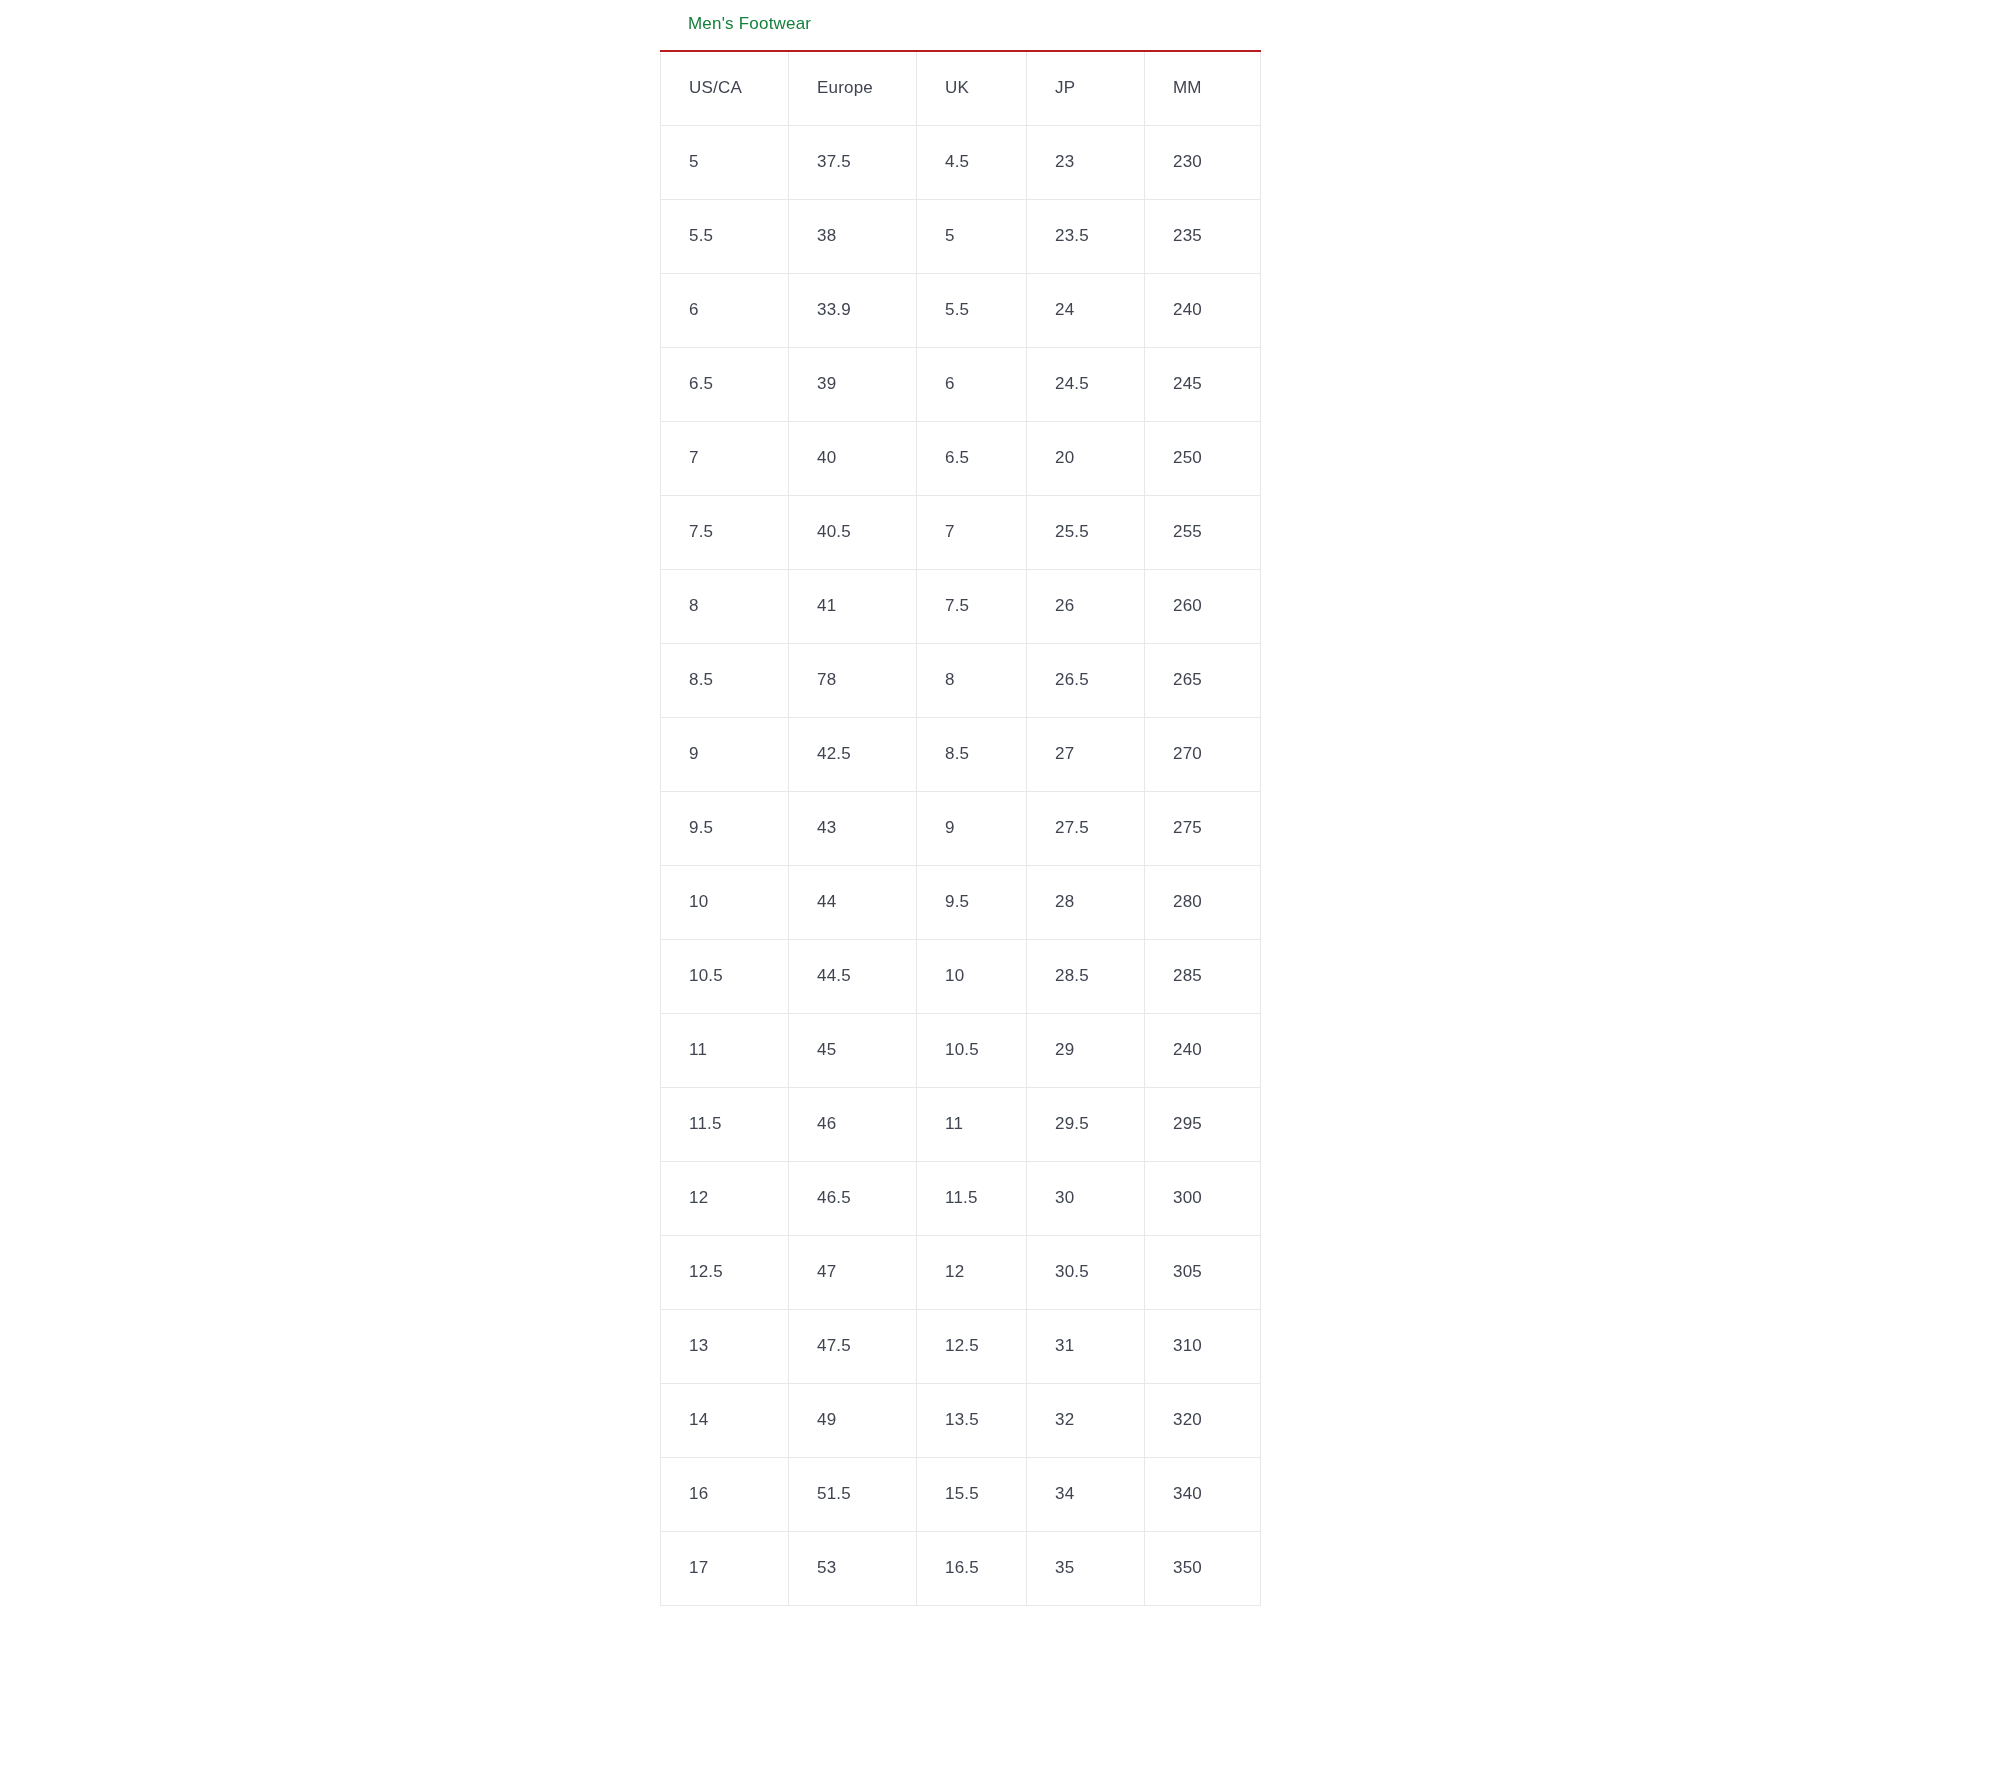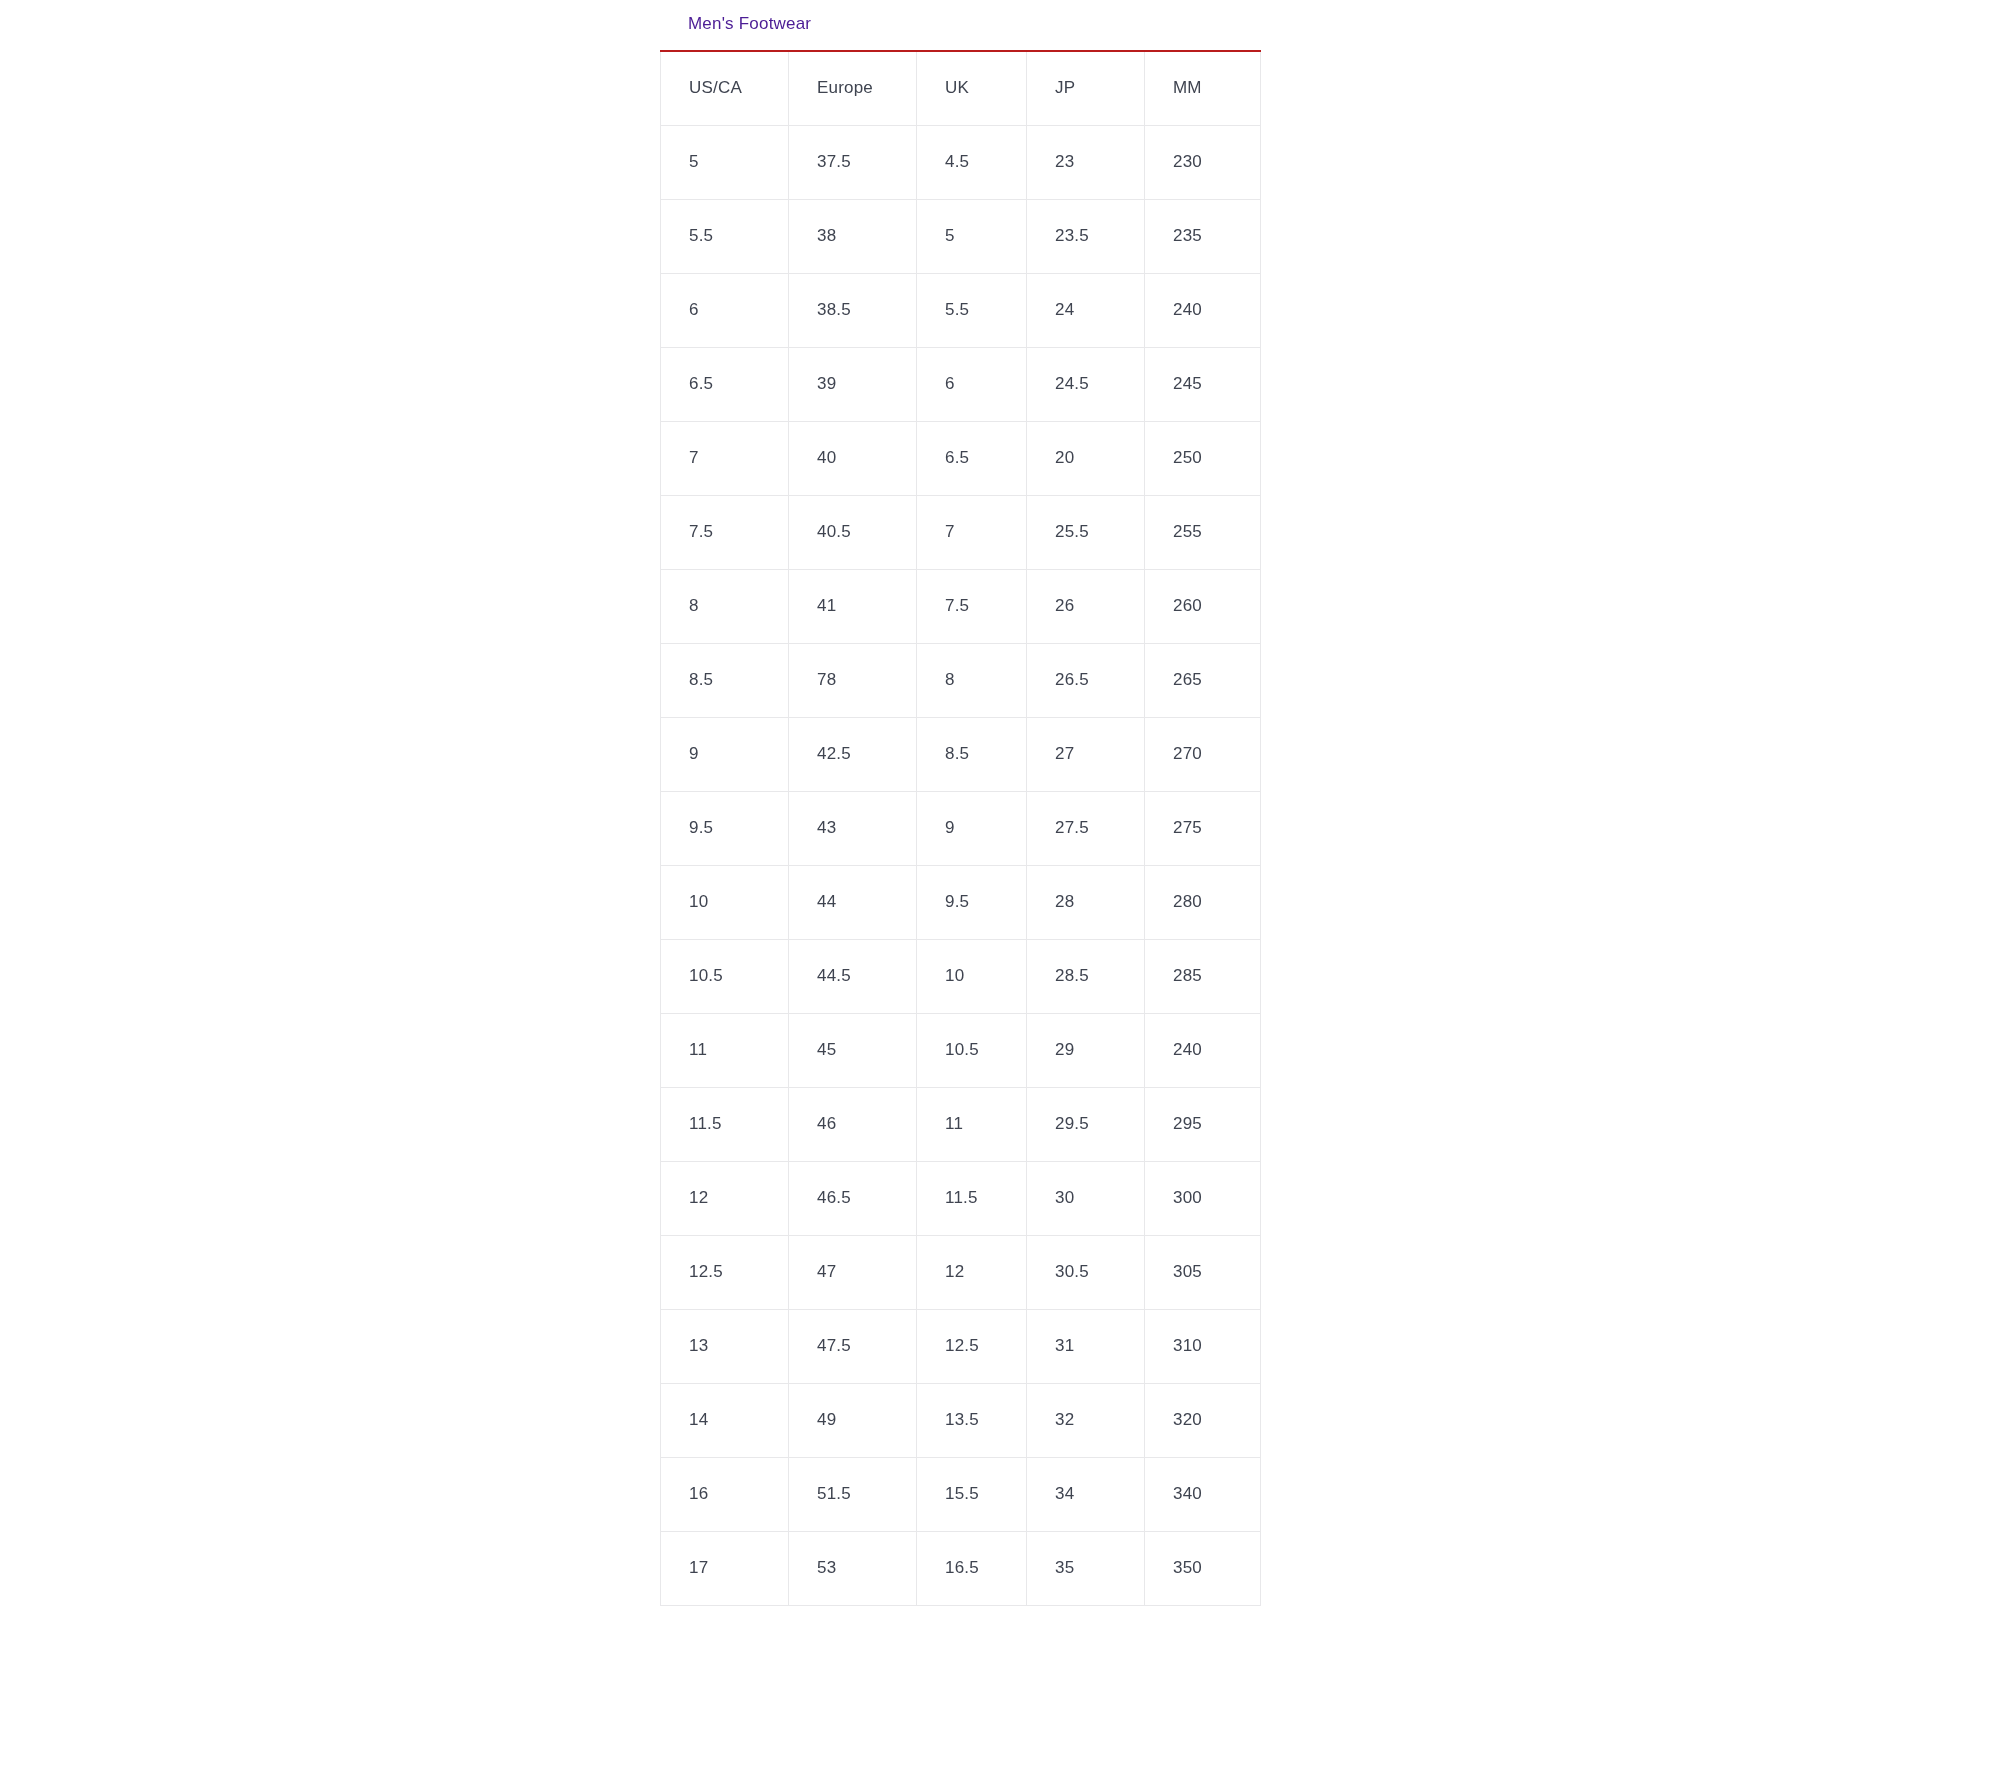--- a/index.html
+++ b/index.html
@@ -18,21 +18,21 @@
     overflow: hidden;
   }
   .chart-wrap {
     position: absolute;
     left: 660px;
     top: 0px;
     width: 600px;
   }
   .chart-title {
     font-size: 17px;
-    color: #4c1d95;
+    color: #15803d;
     padding: 14px 0 16px 28px;
     letter-spacing: .2px;
   }
   table.size-table {
     border-collapse: collapse;
     width: 600px;
     table-layout: fixed;
   }
   table.size-table col.c0 { width: 128px; }
   table.size-table col.c1 { width: 128px; }
@@ -99,21 +99,21 @@
         </tr>
         <tr>
           <td>5.5</td>
           <td>38</td>
           <td>5</td>
           <td>23.5</td>
           <td>235</td>
         </tr>
         <tr>
           <td>6</td>
-          <td>38.5</td>
+          <td>33.9</td>
           <td>5.5</td>
           <td>24</td>
           <td>240</td>
         </tr>
         <tr>
           <td>6.5</td>
           <td>39</td>
           <td>6</td>
           <td>24.5</td>
           <td>245</td>

